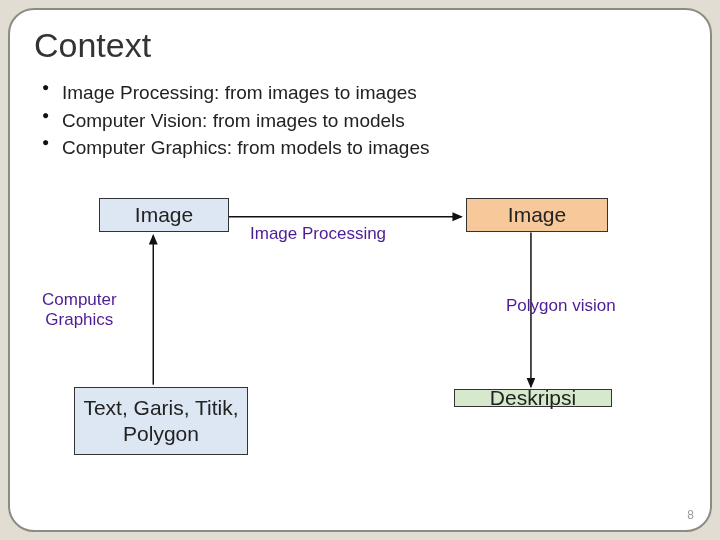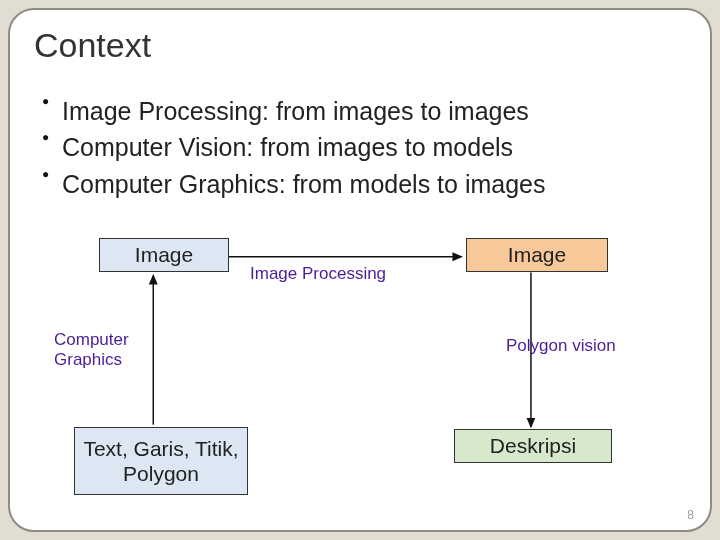--- a/index.html
+++ b/index.html
@@ -14,26 +14,26 @@
     top: 8px; left: 8px;
     width: 704px; height: 524px;
     background: #ffffff;
     border: 2px solid #8c8c82;
     border-radius: 26px;
     padding: 16px 24px 12px 24px;
   }
   .title {
     font-size: 34px;
     color: #333;
-    margin-bottom: 28px;
+    margin-bottom: 14px;
     font-weight: normal;
   }
   .bullets { list-style: none; margin-left: 8px; }
   .bullets li {
-    font-size: 25px;
+    font-size: 19px;
     color: #222;
     line-height: 1.45;
     position: relative;
     padding-left: 20px;
   }
   .bullets li::before {
     content: "●";
     position: absolute;
     left: 0;
     top: 0;
@@ -99,24 +99,24 @@
 
       <line x1="500" y1="40" x2="500" y2="195" stroke="#111" stroke-width="1.5" marker-end="url(#ah)"></line>
     </svg>
 
     <div class="box box-blue" style="left:65px; top:6px; width:130px; height:34px;">Image</div>
 
     <div class="box box-orange" style="left:432px; top:6px; width:142px; height:34px;">Image</div>
 
     <div class="box box-blue" style="left:40px; top:195px; width:174px; height:68px;">Text, Garis, Titik, Polygon</div>
 
-    <div class="box box-green" style="left:420px; top:197px; width:158px; height:34px;">Deskripsi</div>
+    <div class="box box-green" style="left:420px; top:197px; width:158px; height:18px;">Deskripsi</div>
 
     <div class="label" style="left:216px; top:32px;">Image Processing</div>
 
-    <div class="label" style="left:20px; top:98px; white-space:pre;">Computer
+    <div class="label" style="left:8px; top:98px; white-space:pre;text-align:center;">Computer
 Graphics</div>
 
     <div class="label" style="left:472px; top:104px;">Polygon vision</div>
   </div>
 
   <div class="pagenum">8</div>
 </div>
 
 </body></html>

